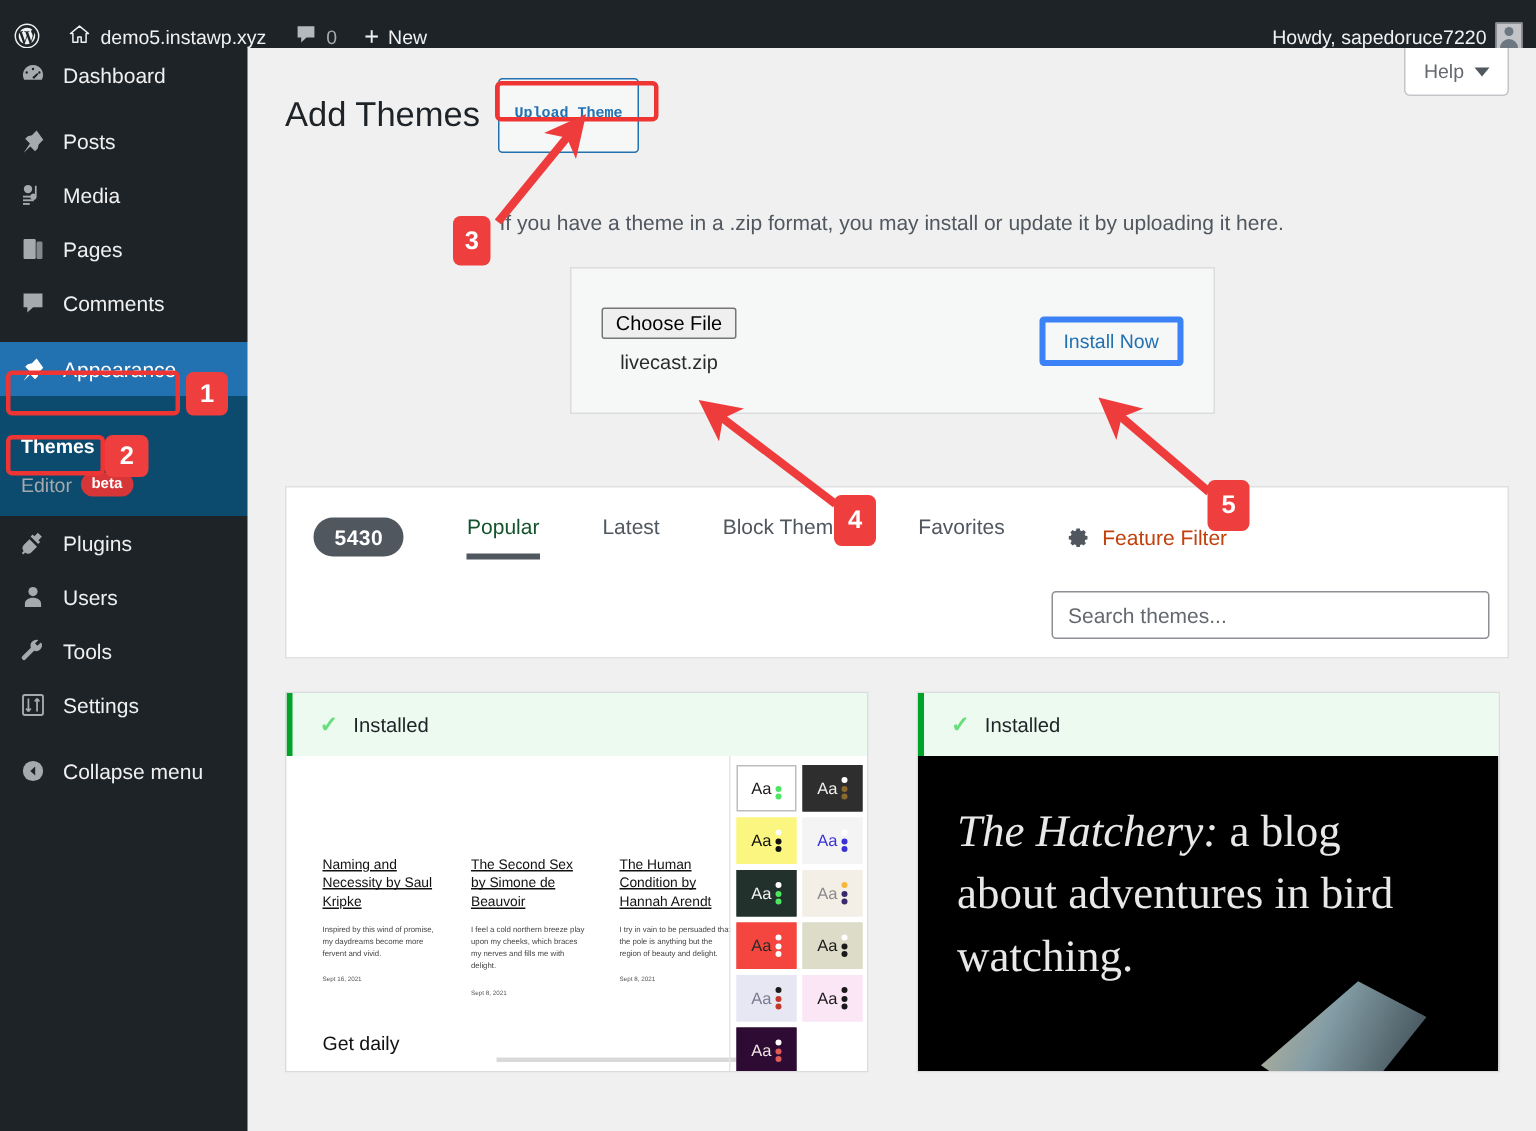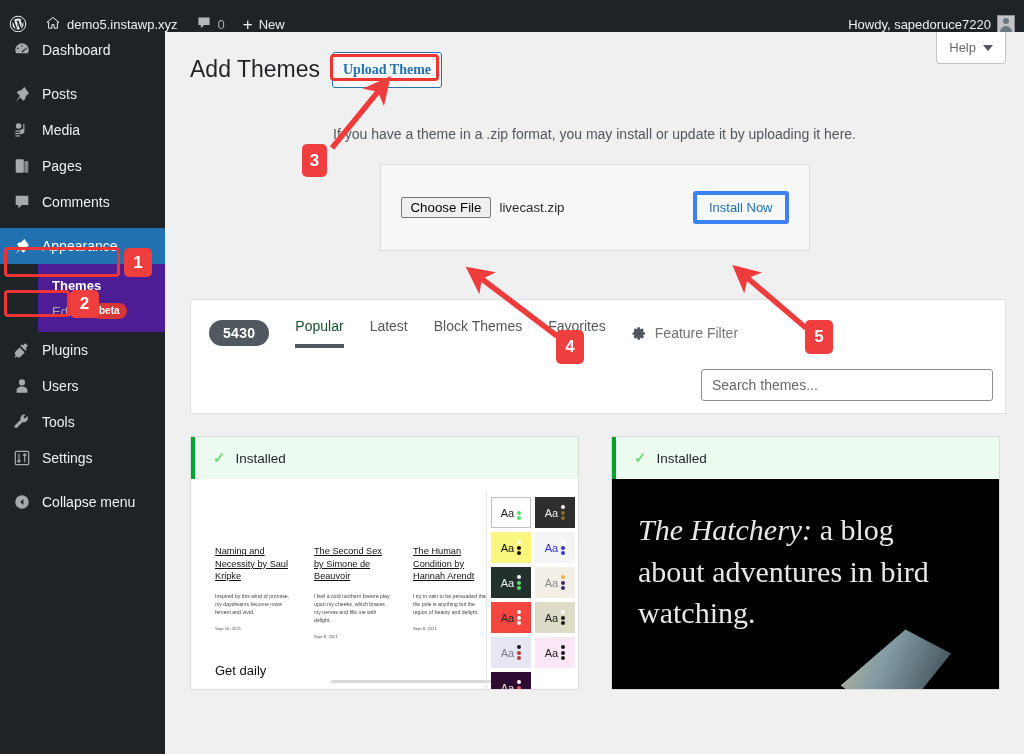--- a/index.html
+++ b/index.html
@@ -42,21 +42,21 @@
   }
   .menu-item .mi-label { font-size: 14px; }
   .menu-item .mi-icon { width: 20px; height: 20px; display:inline-flex; align-items:center; justify-content:center; color:#a7aaad; }
   .menu-item.current { background: #2271b1; color: #fff; }
   .menu-item.current .mi-icon { color: #fff; }
   .menu-item.current::after {
     content: ""; position: absolute; right: -8px; top: 50%; transform: translateY(-50%);
     border-style: solid; border-width: 8px 0 8px 8px;
     border-color: transparent transparent transparent #2271b1;
   }
-  #submenu { background: #4c1d95; padding: 9px 0 8px 0; margin-left: 38px; }
+  #submenu { background: #0c4a6e; padding: 21px 0 8px 0; }
   .sub-item { display:flex; align-items:center; gap:6px; padding: 5px 0 5px 14px; font-size: 13px; color:#a7aaad; }
   .sub-item.sel { color:#fff; font-weight:600; }
   .beta-badge {
     background: #d63638; color:#fff; font-size:10px; font-weight:700;
     padding: 1px 7px; border-radius: 9px; line-height: 14px;
   }
   .menu-sep { height: 8px; }
 
   
   #main {
@@ -68,56 +68,56 @@
     background: #fff; border: 1px solid #c3c4c7; border-top: none;
     border-radius: 0 0 4px 4px;
     padding: 8px 12px; font-size: 13px; color: #646970;
     display: flex; align-items: center; gap: 7px;
   }
   .caret-down { width:0;height:0;border-left:5px solid transparent;border-right:5px solid transparent;border-top:6px solid #50575e;}
 
   .page-head { display: flex; align-items: center; gap: 12px; padding: 20px 0 0 25px; }
   .page-title { font-size: 23px; font-weight: 400; color: #1d2327; line-height: 1.3; }
   .wp-btn {
-    font-size: 14px; font-family: Liberation Serif, serif;
-    padding: 6px 10px; border-radius: 3px; cursor: pointer; line-height: 1.6;
+    font-size: 10px; font-family: Liberation Mono, monospace;
+    padding: 16px 10px; border-radius: 3px; cursor: pointer; line-height: 1.6;
   }
   .btn-secondary { background: #f6f7f7; border: 1px solid #2271b1; color: #2271b1; font-weight: 600; }
 
   .upload-note { text-align: center; color: #50575e; font-size: 14px; margin-top: 38px; }
   .upload-box {
     width: 430px; margin: 22px auto 0 auto;
     background: #f6f7f7; border: 1px solid #dcdcde;
     padding: 26px 20px; display: flex; align-items: center; justify-content: space-between;
   }
-  .file-row { display: flex; align-items: center; gap: 8px; }
+  .file-row { display: flex; align-items: center; gap: 8px; flex-direction: column; }
   .choose-file {
     background: #efefef; border: 1px solid #767676; border-radius: 2px;
     padding: 2px 9px; font-size: 13.3px; color: #000;
     font-family: "Liberation Sans", sans-serif;
   }
   .file-name { font-size: 13.3px; color: #2b2b2b; }
   .btn-install { background:#f6f7f7; border:4px solid #3b82f6; color:#2271b1; font-size:13px; padding:5px 12px; border-radius:3px; }
 
   
   .filter-card {
     margin: 48px 18px 0 25px; background:#fff; border:1px solid #e0e0e0;
     height: 115px; position: relative;
   }
-  .filter-row { display:flex; align-items:center; gap: 26px; padding: 18px 0 0 18px; }
+  .filter-row { display:flex; align-items:center; gap: 42px; padding: 18px 0 0 18px; }
   .count-pill {
     background:#50575e; color:#fff; font-size:14px; font-weight:700;
     border-radius: 14px; padding: 5px 14px; letter-spacing:.3px;
   }
   .f-link { font-size:14px; color:#50575e; position:relative; padding-bottom: 14px;}
   .f-link.active { color:#14532d; }
   .f-link.active::after {
     content:""; position:absolute; left:0; right:0; bottom:0; height:4px; background:#50575e;
   }
-  .feature-filter { display:flex; align-items:center; gap:8px; font-size:14px; color:#737373; }
+  .feature-filter { display:flex; align-items:center; gap:8px; font-size:14px; color:#c2410c; }
   .gear { width:15px;height:15px; display:inline-block; }
   .search-themes {
     position:absolute; right:12px; bottom:12px; width:292px; height:32px;
     border:1px solid #8c8f94; border-radius:3px; background:#fff;
     font-size:14px; color:#646970; padding: 0 10px; font-family:"Liberation Sans", sans-serif;
   }
   .search-themes::placeholder { color:#646970; }
 
   
   .themes-grid {
@@ -137,21 +137,21 @@
   .ss-a .cols { display:flex; gap: 22px; margin-top: 44px; width: 275px;}
   .ss-a .col { width: 82px; }
   .ss-a .col .ttl { font-size:9.2px; color:#111; text-decoration: underline; line-height:1.35; }
   .ss-a .col .body { font-size:5.2px; color:#444; line-height:1.55; margin-top:9px; }
   .ss-a .col .date { font-size:4.2px; color:#555; margin-top:10px; }
   .ss-a .getdaily { font-size:13px; color:#111; margin-top: 24px; }
   .ss-a .rule { position:absolute; left:140px; bottom: 6px; width:160px; height:3px; background:#d9d9d9;}
   .swatches {
     position:absolute; right: 0; top: 0; width: 92px; height: 100%;
     border-left: 1px solid #e5e5e5; padding: 6px 0 0 4px;
-    display:flex; flex-wrap: wrap; gap: 4px; align-content: flex-start; margin-top: 12px;
+    display:flex; flex-wrap: wrap; gap: 4px; align-content: flex-start;
   }
   .sw { width: 40px; height: 31px; display:flex; align-items:center; justify-content:center; gap:3px; font-size:11px; }
   .sw .dots { display:flex; flex-direction:column; gap:1.5px; }
   .sw .dots i { width:4px; height:4px; border-radius:50%; display:block; }
 
   
   .ss-b { background:#000; height:100%; position:relative; padding: 30px 34px 0 26px; }
   .ss-b .head {
     color:#e8e8e8; font-family:"Liberation Serif", serif; font-size: 30px; line-height: 1.38;
   }

